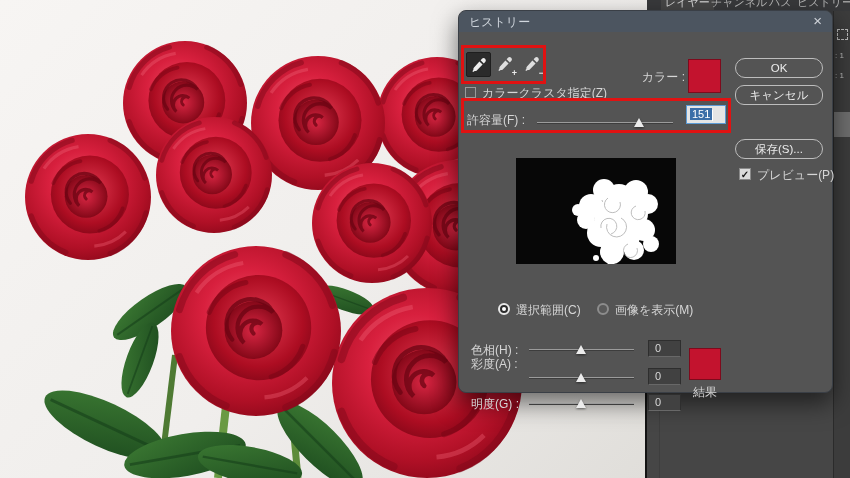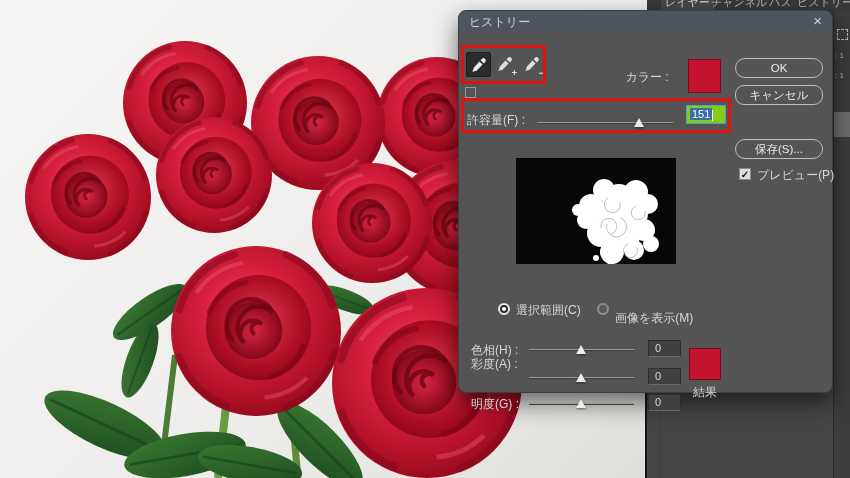--- a/index.html
+++ b/index.html
@@ -45,56 +45,56 @@
 
   
   .eyebtn { position:absolute; top:20px; width:25px; height:25px; border-radius:2px; }
   .eyebtn.b1 { left:7px;  background:#2b2b2b; border:1px solid #1e1e1e; }
   .eyebtn.b2 { left:34px; } .eyebtn.b3 { left:61px; }
   .eyebtn svg { position:absolute; left:4px; top:4px; }
   .mod { position:absolute; right:1px; bottom:-1px; font-size:9px; color:#e9e9e9; font-weight:bold; }
 
   
   .lbl { position:absolute; font-size:12px; color:#d6d6d6; white-space:nowrap; }
-  .color-lbl { left:150px; top:37px; width:76px; text-align:center; }
+  .color-lbl { left:150px; top:37px; width:76px; text-align:right; }
   .swatch { position:absolute; background:#c3132e; border:1px solid #7e0a1c; }
   .color-swatch { left:229px; top:27px; width:33px; height:34px; }
 
   
   .cbx { position:absolute; width:11px; height:11px; border:1px solid #9a9a9a; background:transparent; }
   .cluster-cbx { left:6px; top:55px; }
   .cluster-lbl { left:23px; top:53px; }
   .prev-cbx { left:280px; top:136px; width:12px; height:12px; background:#dcdcdc; border:1px solid #8a8a8a;
               color:#161616; font-size:10px; line-height:11px; text-align:center; font-weight:bold; }
   .prev-lbl { left:298px; top:135px;text-align:center; }
 
   
   .track { position:absolute; height:2px; background:#9b9b9b; border-bottom:1px solid #3d3d3d; }
   .thumb { position:absolute; width:0; height:0;
            border-left:5px solid transparent; border-right:5px solid transparent;
            border-bottom:9px solid #ececec; filter:drop-shadow(0 1px 1px rgba(0,0,0,.5)); }
   .fuzz-lbl { left:8px; top:80px; }
   .fuzz-track { left:78px; top:90px; width:136px; }
   .fuzz-thumb { left:175px; top:86px; }
-  .field { position:absolute; left:227px; top:73px; width:40px; height:19px; background:#84cc16;
+  .field { position:absolute; left:227px; top:73px; width:40px; height:19px; background:#e5e5e5;
            border:1px solid #5c9bd6; padding:2px 3px; font-size:11px; color:#fff; }
   .field .sel { background:#3a6ea8; padding:0 2px; }
   .caret { display:inline-block; width:1px; height:11px; background:#fff; vertical-align:middle; }
 
   
   .pvthumb { position:absolute; left:57px; top:126px; width:160px; height:106px; background:#070707; }
 
   
   .radio { position:absolute; width:12px; height:12px; border-radius:50%; }
   .radio.sel { border:2px solid #e8e8e8; background:#2c2c2c; }
   .radio.sel::after { content:""; position:absolute; left:2px; top:2px; width:4px; height:4px;
                       border-radius:50%; background:#fff; }
   .radio.unsel { border:2px solid #8d8d8d; background:#5a5a5a; }
   .radio1 { left:39px; top:271px; } .radio2 { left:138px; top:271px; }
-  .rlbl1 { left:57px; top:270px; } .rlbl2 { left:156px; top:270px;margin-top:8px; }
+  .rlbl1 { left:57px; top:270px; } .rlbl2 { left:156px; top:270px; }
 
   
   .adj-lbl { left:12px; } .adj-track { left:70px; width:105px; } 
   .vbox { position:absolute; left:189px; width:33px; height:17px; background:#414141;
           border:1px solid #2e2e2e; border-bottom-color:#686868; font-size:11px; color:#d8d8d8;
           padding:1px 0 0 6px; }
   .result-swatch { left:230px; top:316px; width:32px; height:32px; }
   .result-lbl { left:230px; top:352px; width:32px; text-align:center; }
 
   
@@ -227,20 +227,21 @@
           <path d="M11.2 1.6 a2.3 2.3 0 0 1 3.2 3.2 l-1.6 1.6 -3.2 -3.2 z" fill="#dedede"></path>
           <path d="M8.4 4.4 l3.2 3.2 -5.8 5.8 q-.9 .9 -2.1 .6 l-1.5 1 -.8 -.8 1 -1.5 q-.3 -1.2 .6 -2.1 z" fill="#dedede"></path>
         </svg>
         <span class="mod">−</span>
       </div>
 
       <span class="lbl color-lbl">カラー :</span>
       <div class="swatch color-swatch"></div>
 
       <span class="cbx cluster-cbx"></span>
+      <span class="lbl cluster-lbl">カラークラスタ指定(Z)</span>
 
       <span class="lbl fuzz-lbl">許容量(F) :</span>
       <div class="track fuzz-track"></div>
       <div class="thumb fuzz-thumb"></div>
       <div class="field"><span class="sel">151</span><span class="caret"></span></div>
 
       <div class="pvthumb">
         <svg width="160" height="106" viewBox="0 0 160 106">
           <rect width="160" height="106" fill="#070707"></rect>
           <g fill="#ffffff">

